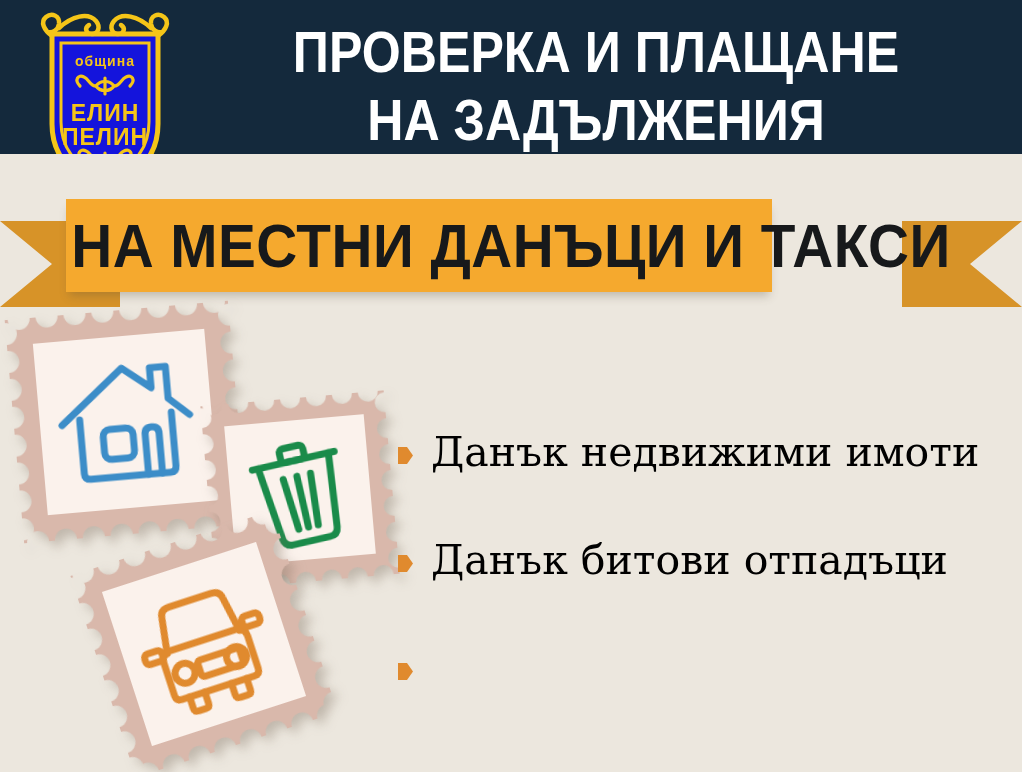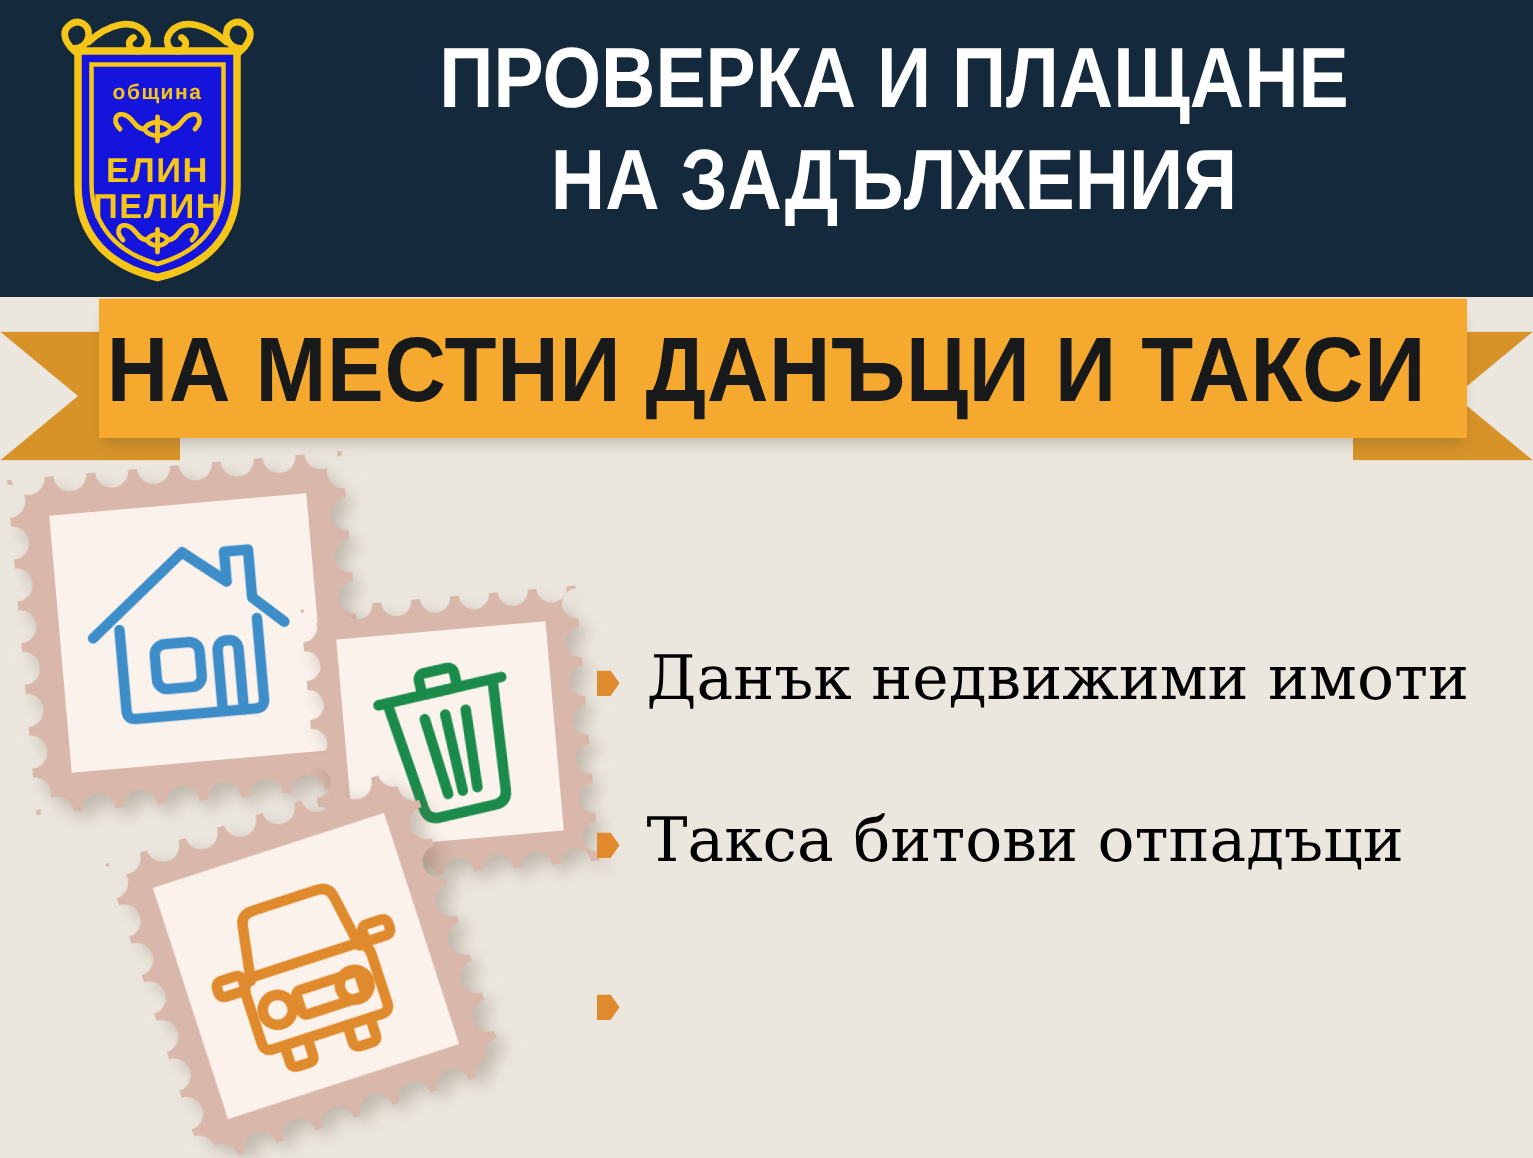--- a/index.html
+++ b/index.html
@@ -20,21 +20,21 @@
     background: #ece7de;
     overflow: hidden;
   }
 
   
   .header {
     position: absolute;
     left: 0;
     top: 0;
     width: 1022px;
-    height: 198px;
+    height: 154px;
     background: #14293c;
     overflow: hidden;
   }
   .logo {
     position: absolute;
     left: 34px;
     top: 8px;
     width: 142px;
     height: 182px;
   }
@@ -75,21 +75,21 @@
     clip-path: polygon(0 0, 120px 0, 120px 86px, 0 86px, 52px 43px);
   }
   .ribbon-tail.right {
     right: 0;
     clip-path: polygon(0 0, 120px 0, 68px 43px, 120px 86px, 0 86px);
   }
   .ribbon-band {
     position: absolute;
     left: 66px;
     top: 0;
-    width: 912px;
+    width: 706px;
     height: 93px;
     background: #f5a92e;
     box-shadow: 0 7px 9px -3px rgba(90, 80, 60, 0.30);
   }
   .ribbon-text {
     position: absolute;
     left: 0;
     top: 0;
     width: 890px;
     height: 93px;
@@ -359,21 +359,21 @@
       <svg class="bullet" viewBox="0 0 15 17">
         <path d="M0 0 L9 0 L15 8.5 L9 17 L0 17 Z" fill="#e08a2e"></path>
       </svg>
       <span class="item-label">Данък недвижими имоти</span>
     </div>
 
     <div class="list-item">
       <svg class="bullet" viewBox="0 0 15 17">
         <path d="M0 0 L9 0 L15 8.5 L9 17 L0 17 Z" fill="#e08a2e"></path>
       </svg>
-      <span class="item-label">Такса битови отпадъци</span>
+      <span class="item-label">Данък битови отпадъци</span>
     </div>
 
     <div class="list-item">
       <svg class="bullet" viewBox="0 0 15 17">
         <path d="M0 0 L9 0 L15 8.5 L9 17 L0 17 Z" fill="#e08a2e"></path>
       </svg>
     </div>
 
   </div>
 

